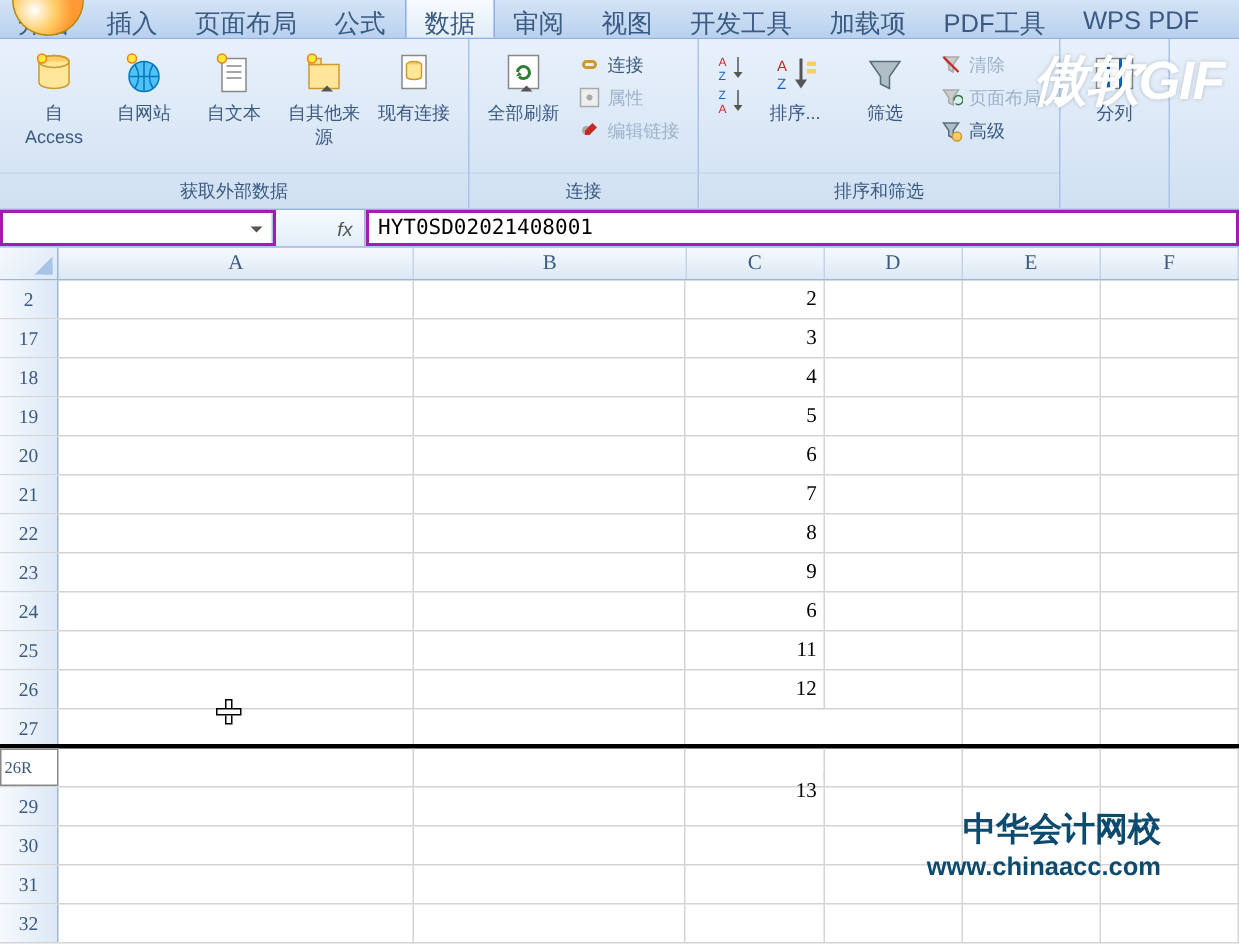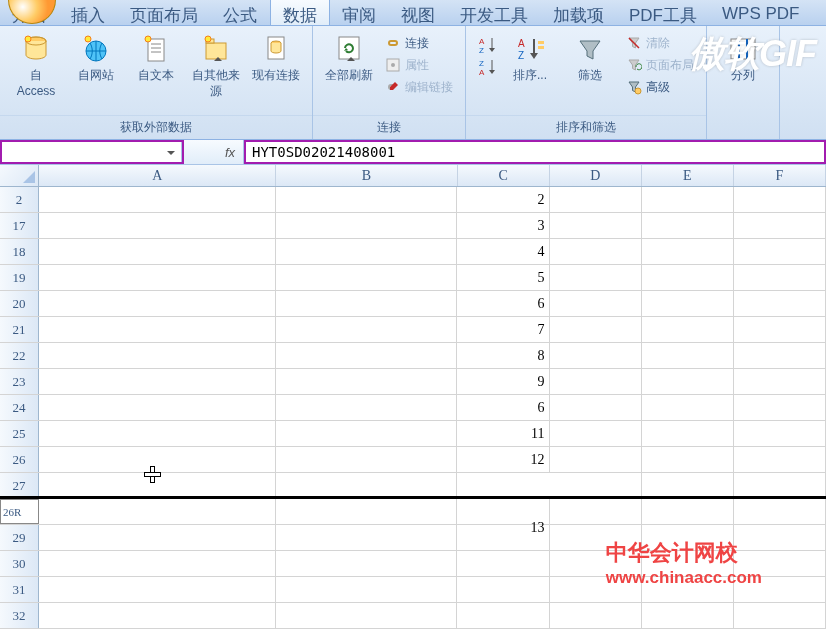--- a/index.html
+++ b/index.html
@@ -28,21 +28,21 @@
 .corner{width:40px;border-right:1px solid #9eb6ce;background:linear-gradient(135deg,#f5f9fd,#dce8f6);position:relative}
 .corner::after{content:"";position:absolute;right:3px;bottom:3px;border:6px solid transparent;border-right-color:#a9c4e6;border-bottom-color:#a9c4e6}
 .colhead{border-right:1px solid #c5d3e4;text-align:center;line-height:21px;font-family:"SimSun";color:#3b5a82;cursor:pointer}
 .rows{position:relative}
 .row{display:flex;height:26px;border-bottom:1px solid #d4d4d4}
 .rowhead{width:40px;background:linear-gradient(90deg,#f5f9fd,#dce8f6);border-right:1px solid #9eb6ce;text-align:center;line-height:25px;font-family:"SimSun";color:#3b5a82;font-size:13px;cursor:pointer}
 .rowhead.edit{background:#fff;border:1px solid #888;font-size:11px;text-align:left;padding-left:2px}
 .cell{border-right:1px solid #d4d4d4;padding:2px 4px;line-height:22px;font-family:"SimSun";text-align:right}
 .thick-bottom{border-bottom:3px solid #000!important}
 .watermark1{position:absolute;right:10px;top:30px;font-size:36px;font-weight:900;color:#fff;font-style:italic;text-shadow:0 0 3px rgba(0,0,0,.2);font-family:Arial;letter-spacing:-1px;pointer-events:none}
-.watermark2{position:absolute;right:64px;bottom:44px;text-align:left;color:#ef4444;font-weight:700;pointer-events:none}
+.watermark2{position:absolute;right:52px;bottom:44px;text-align:right;color:#0c4a6e;font-weight:700;pointer-events:none}
 .watermark2 .l1{font-size:22px;font-family:"SimHei"}
 .watermark2 .l2{font-size:17px;font-family:Arial}
 .cursor-cross{position:absolute;left:144px;top:301px;width:16px;height:16px;pointer-events:none}
 .cursor-cross::before,.cursor-cross::after{content:"";position:absolute;background:#fff;border:1px solid #000}
 .cursor-cross::before{left:6px;top:0;width:3px;height:15px}
 .cursor-cross::after{left:0;top:6px;width:15px;height:3px}
 svg{display:block}
 </style>
 </head>
 <body>

